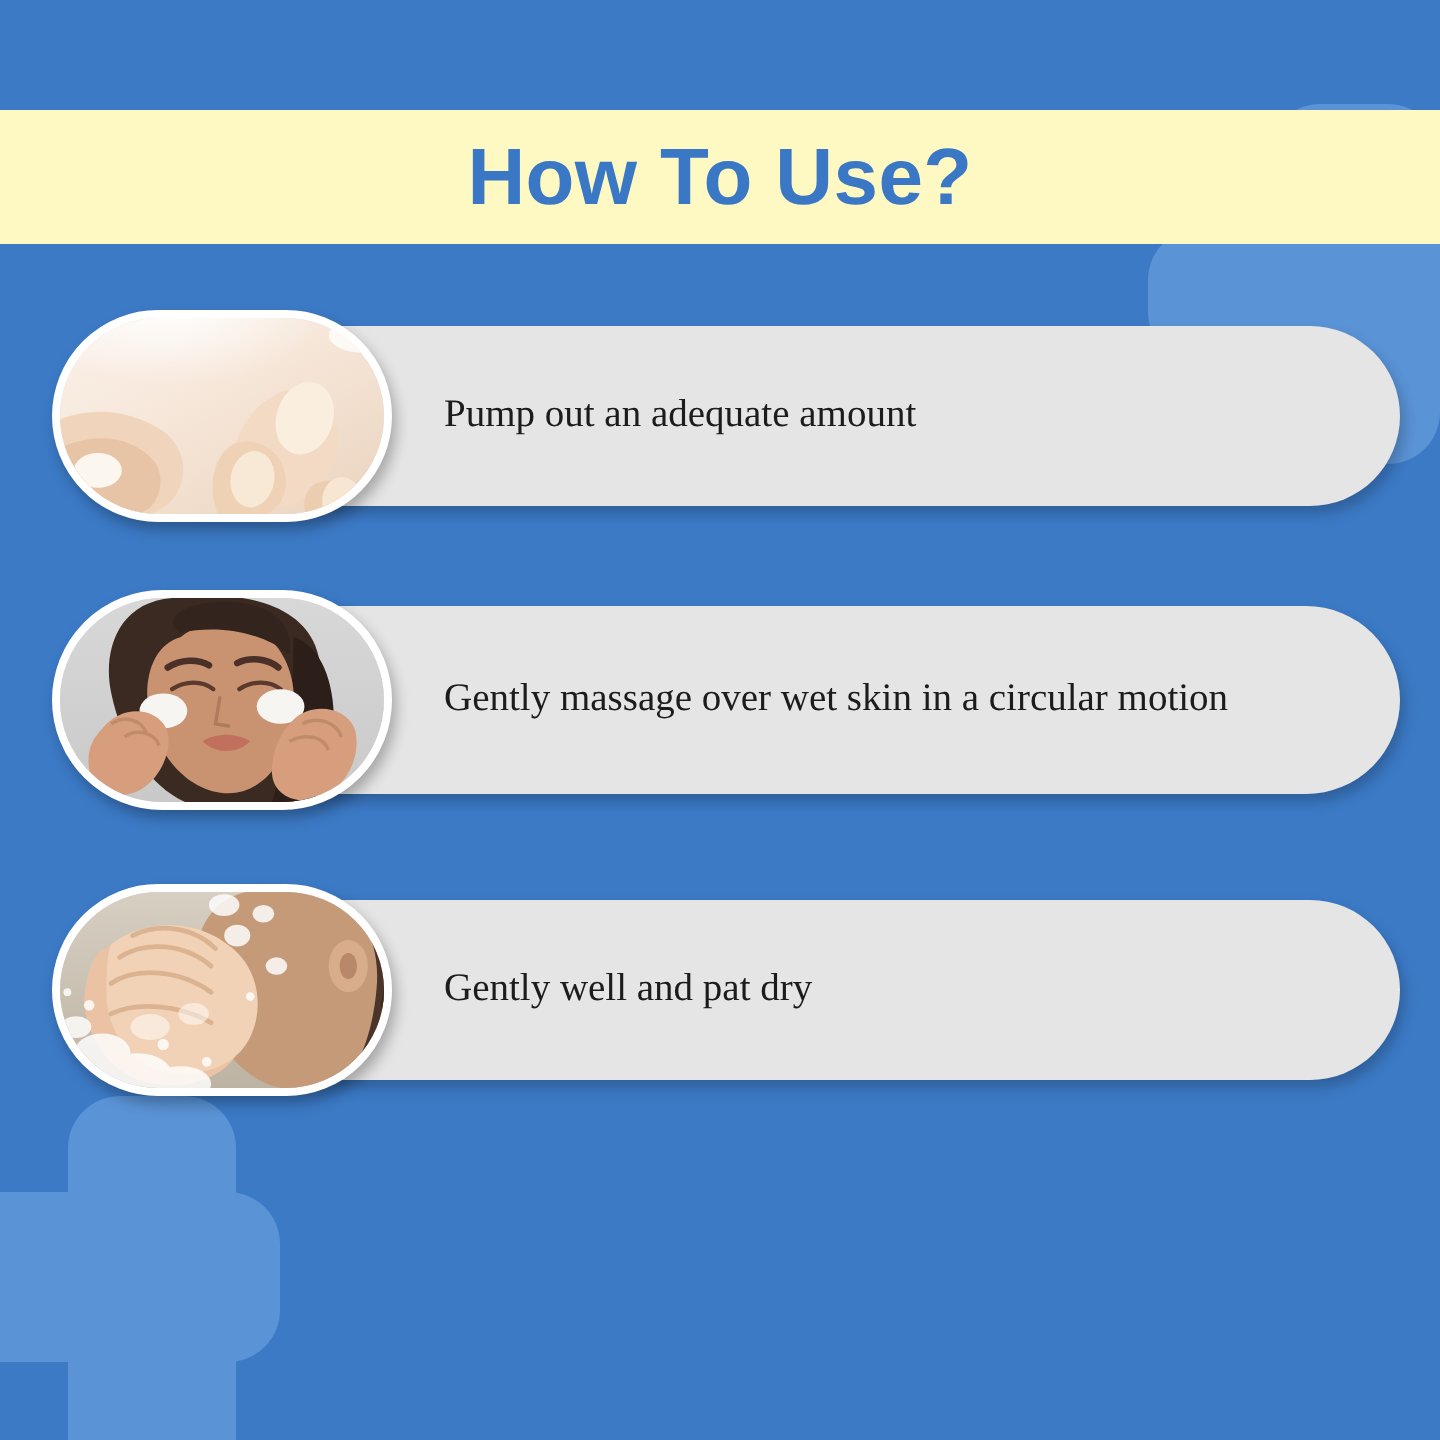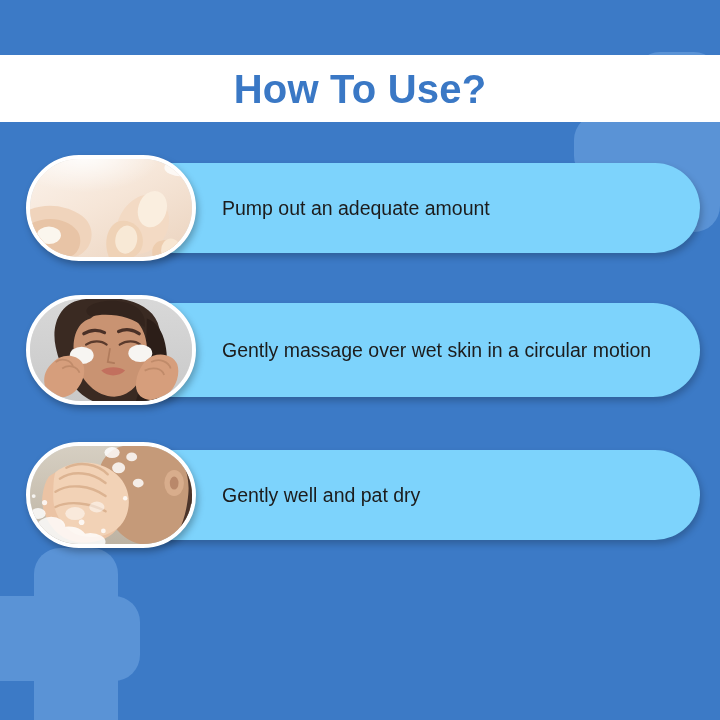--- a/index.html
+++ b/index.html
@@ -70,21 +70,21 @@
     height: 85px;
   }
 
   
   .title-banner {
     position: absolute;
     top: 55px;
     left: 0;
     width: 720px;
     height: 67px;
-    background: #ffffff;
+    background: #fef9c3;
     display: flex;
     align-items: center;
     justify-content: center;
   }
   .title-text {
     font-size: 40px;
     font-weight: bold;
     color: #3A78C5;
     letter-spacing: 0.2px;
     line-height: 1;
@@ -103,25 +103,26 @@
     margin-bottom: 50px;
   }
   .step-row.tall { height: 94px; margin-bottom: 53px; }
 
   .step-card {
     position: absolute;
     left: 50px;
     top: 0;
     width: 650px;
     height: 100%;
-    background: #7dd3fc;
+    background: #e5e5e5;
     border-radius: 50px;
     box-shadow: 2px 4px 7px rgba(0,0,0,0.22);
     display: flex;
     align-items: center;
+    font-family: Liberation Serif, serif;
   }
   .step-text {
     margin-left: 172px;
     margin-right: 40px;
     font-size: 19.5px;
     color: #1C1C1C;
     line-height: 1.35;
     font-weight: normal;
   }
 

